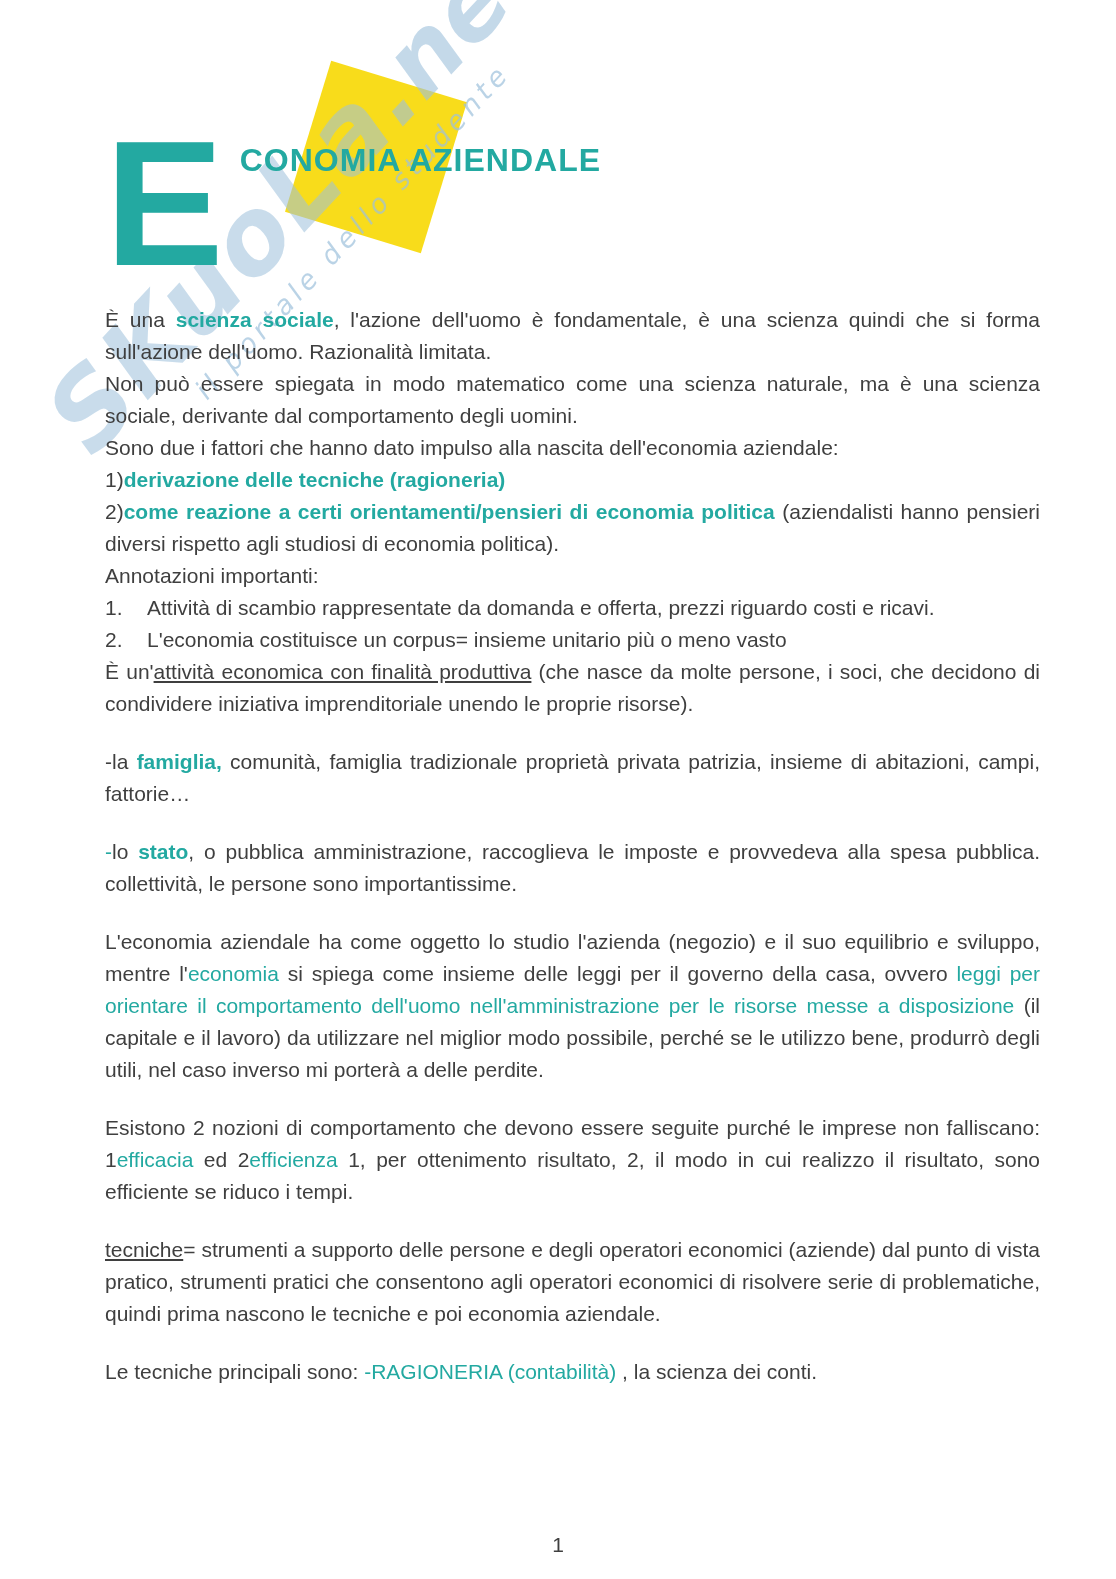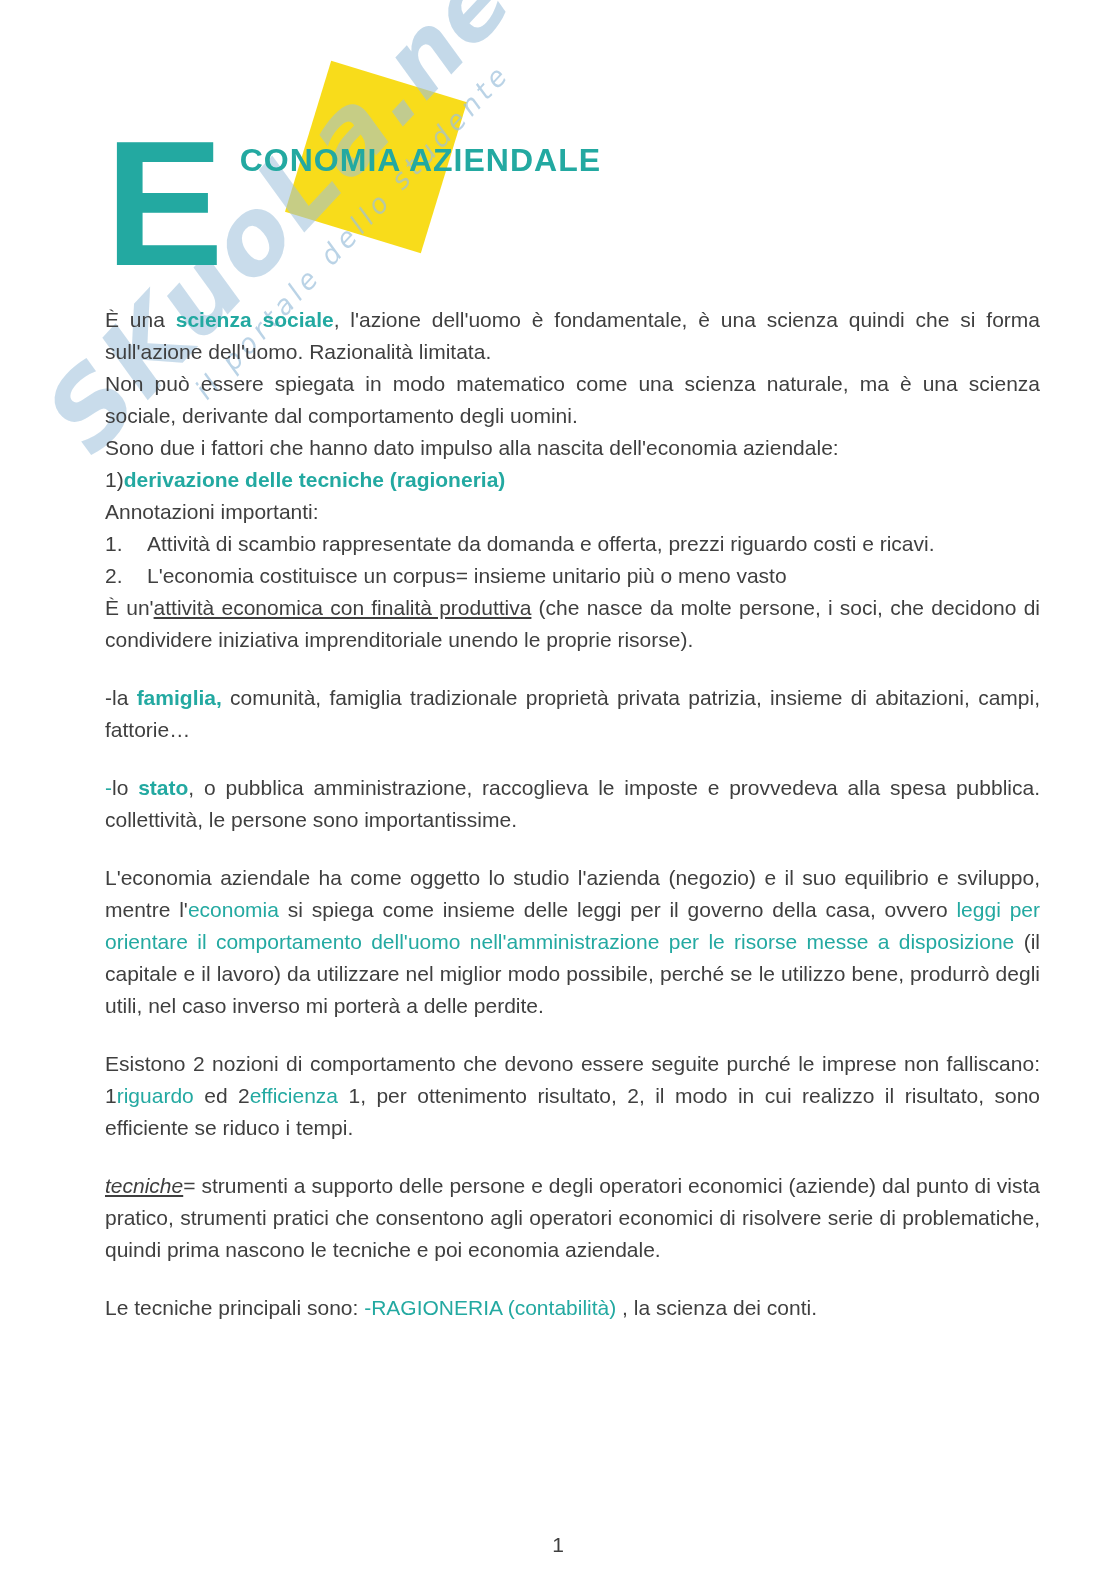--- a/index.html
+++ b/index.html
@@ -107,21 +107,21 @@
     color: var(--text, #3f3f3f);
   }
   .para.gap { margin-top: 26px; }
   .para.li { padding-left: 42px; text-indent: -42px; }
 
   
   .n  { }
   .tb { color: var(--accent, #23a9a1); font-weight: 700; }
   .t  { color: var(--accent, #23a9a1); }
   .u  { text-decoration: underline; }
-  .iu { font-style: italic; text-decoration: underline; }
+  .iu { text-decoration: underline; }
   .num { display: inline-block; width: 42px; text-indent: 0; }
 
   
   .page-num {
     position: absolute;
     left: 0; right: 0;
     bottom: 22px;
     text-align: center;
     font-size: 21px;
     color: var(--text, #3f3f3f);
@@ -144,28 +144,29 @@
   <div class="content">
     <div class="title-row">
       <div class="dropcap">E</div>
       <div class="doc-title">CONOMIA AZIENDALE</div>
     </div>
     <div class="doc-body">
         <p class="para"><span class="n">È  una </span><span class="tb">scienza sociale</span><span class="n">, l'azione dell'uomo è fondamentale, è una scienza quindi che si forma sull'azione dell'uomo. Razionalità limitata.</span></p>
         <p class="para"><span class="n">Non può essere spiegata in modo matematico come una scienza naturale, ma è una scienza sociale, derivante dal comportamento degli uomini.</span></p>
         <p class="para"><span class="n">Sono due i fattori che hanno dato impulso alla nascita dell'economia aziendale:</span></p>
         <p class="para"><span class="n">1)</span><span class="tb">derivazione delle tecniche (ragioneria)</span></p>
+        <p class="para"><span class="n">2)</span><span class="tb">come reazione a certi orientamenti/pensieri di economia politica</span><span class="n"> (aziendalisti hanno pensieri diversi rispetto agli studiosi di economia politica).</span></p>
         <p class="para"><span class="n">Annotazioni importanti:</span></p>
         <p class="para li"><span class="num">1.</span><span class="n">Attività di scambio rappresentate da domanda e offerta, prezzi riguardo costi e ricavi.</span></p>
         <p class="para li"><span class="num">2.</span><span class="n">L'economia costituisce un corpus= insieme unitario più o meno vasto</span></p>
         <p class="para"><span class="n">È un'</span><span class="u">attività economica con finalità produttiva</span><span class="n"> (che nasce da molte persone, i soci, che decidono di condividere iniziativa imprenditoriale unendo le proprie risorse).</span></p>
         <p class="para gap"><span class="n"> -la </span><span class="tb">famiglia,</span><span class="n"> comunità, famiglia tradizionale proprietà privata patrizia, insieme di abitazioni, campi, fattorie…</span></p>
         <p class="para gap"><span class="t">-</span><span class="n">lo </span><span class="tb">stato</span><span class="n">, o pubblica amministrazione, raccoglieva le imposte e provvedeva alla spesa pubblica. collettività, le persone sono importantissime.</span></p>
         <p class="para gap"><span class="n">L'economia aziendale ha come oggetto lo studio l'azienda (negozio) e il suo equilibrio e sviluppo, mentre l'</span><span class="t">economia</span><span class="n"> si spiega come insieme delle leggi per il governo della casa, ovvero </span><span class="t">leggi per orientare il comportamento dell'uomo nell'amministrazione per le risorse messe a disposizione</span><span class="n"> (il capitale e il lavoro) da utilizzare nel miglior modo possibile, perché se le utilizzo bene, produrrò degli utili, nel caso inverso mi porterà a delle perdite.</span></p>
-        <p class="para gap"><span class="n">Esistono 2 nozioni di comportamento che devono essere seguite purché le imprese non falliscano: 1</span><span class="t">riguardo</span><span class="n"> ed 2</span><span class="t">efficienza</span><span class="n"> 1, per ottenimento risultato, 2, il modo in cui realizzo il risultato, sono efficiente se riduco i tempi.</span></p>
+        <p class="para gap"><span class="n">Esistono 2 nozioni di comportamento che devono essere seguite purché le imprese non falliscano: 1</span><span class="t">efficacia</span><span class="n"> ed 2</span><span class="t">efficienza</span><span class="n"> 1, per ottenimento risultato, 2, il modo in cui realizzo il risultato, sono efficiente se riduco i tempi.</span></p>
         <p class="para gap"><span class="iu">tecniche</span><span class="n">= strumenti a supporto delle persone e degli operatori economici (aziende) dal punto di vista pratico, strumenti pratici che consentono agli operatori economici di risolvere serie di problematiche, quindi prima nascono le tecniche e poi economia aziendale.</span></p>
         <p class="para gap"><span class="n">Le tecniche principali sono: </span><span class="t">-RAGIONERIA (contabilità)</span><span class="n"> , la scienza dei conti.</span></p>
       </div>
   </div>
 
   <div class="page-num">1</div>
 
 </div>
 
 </body></html>

